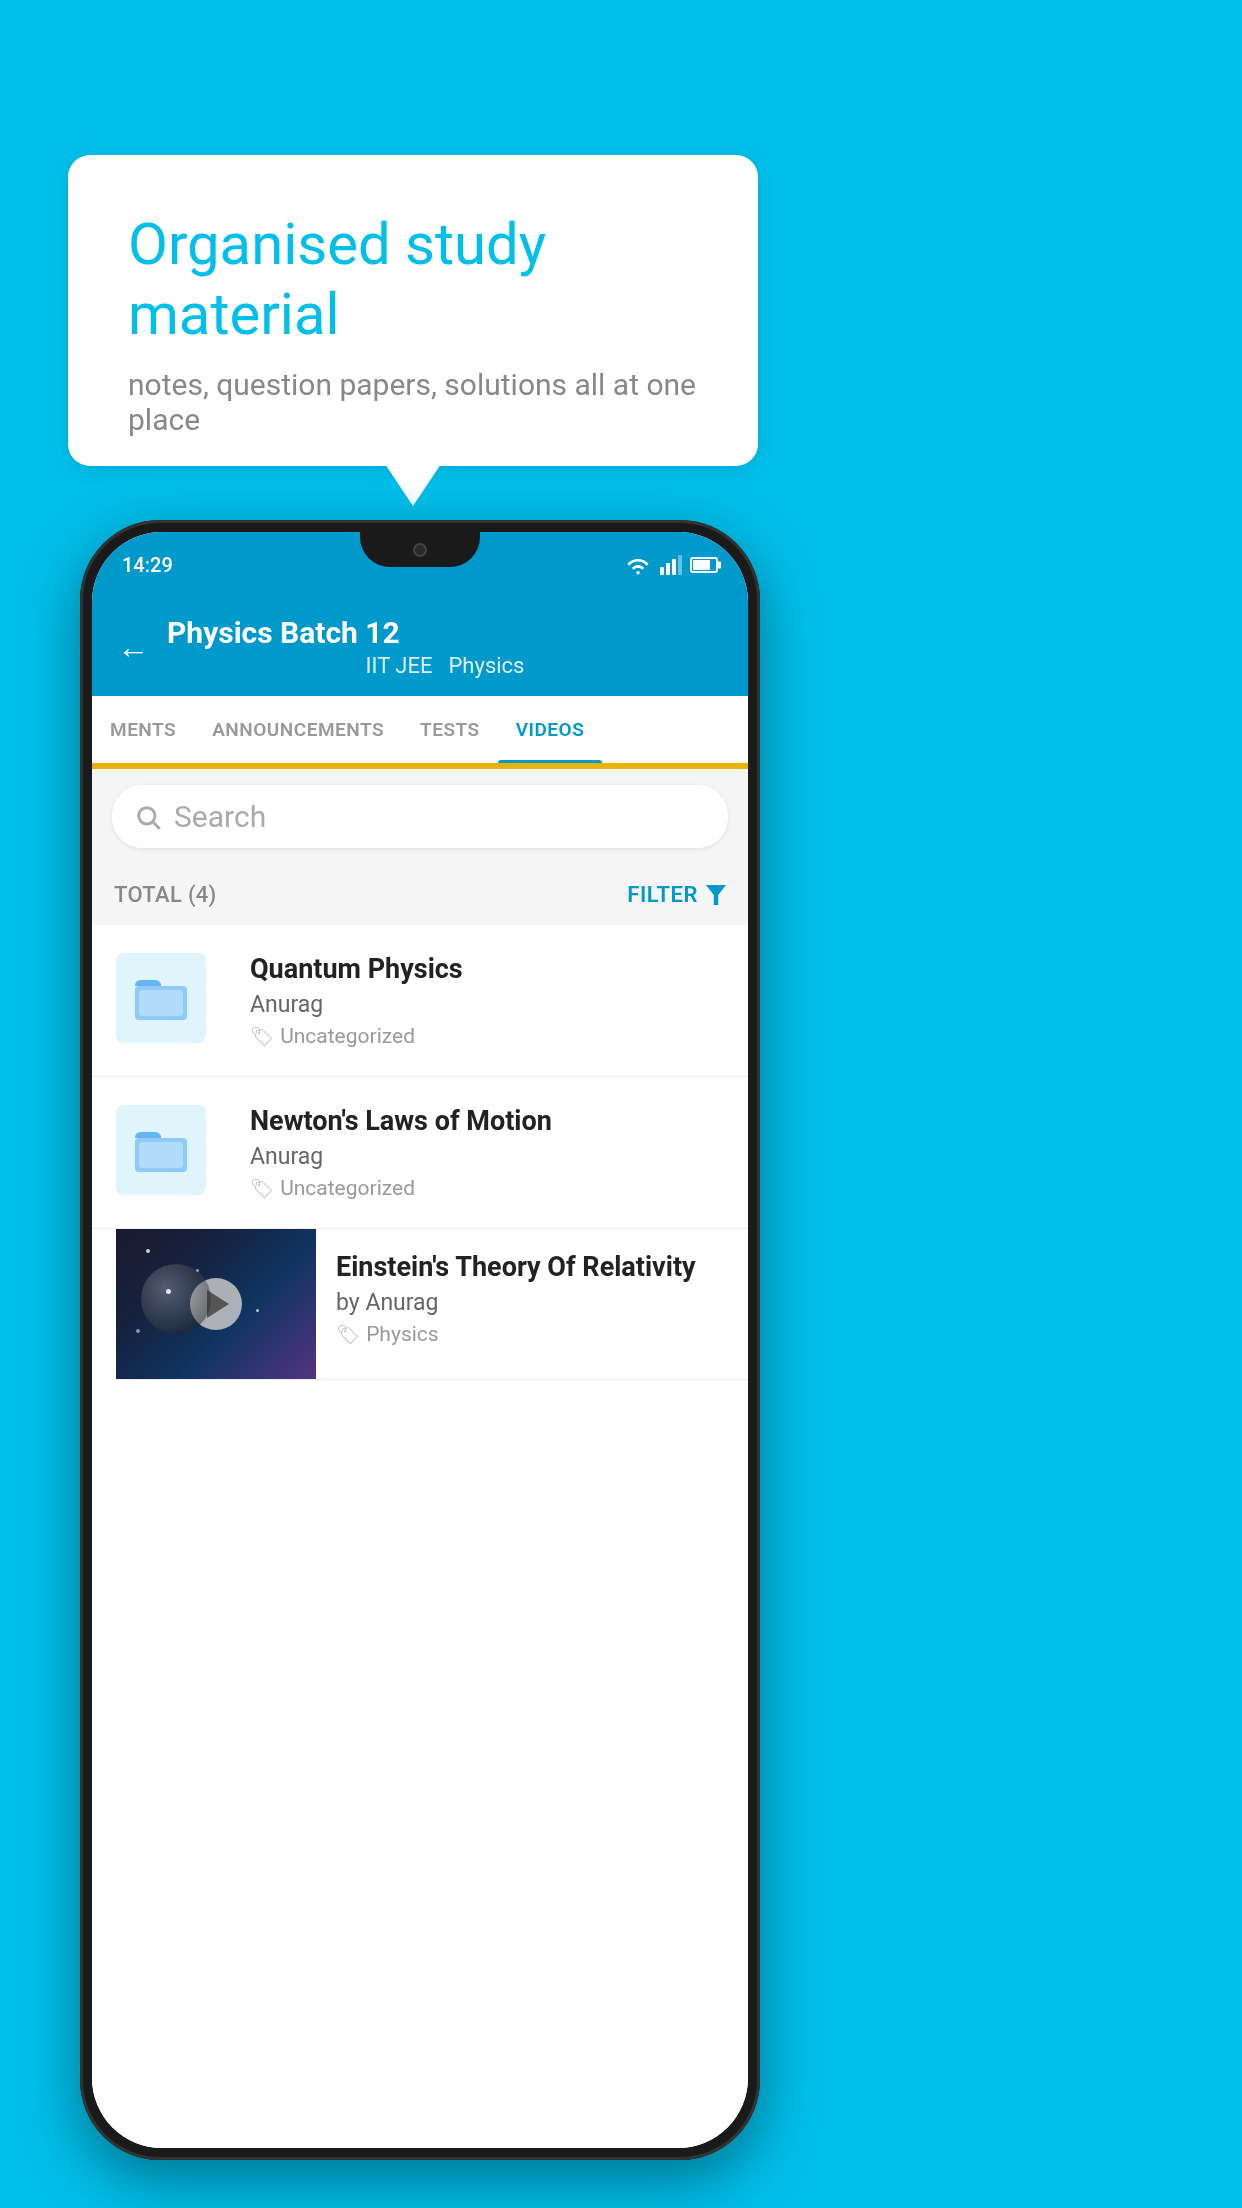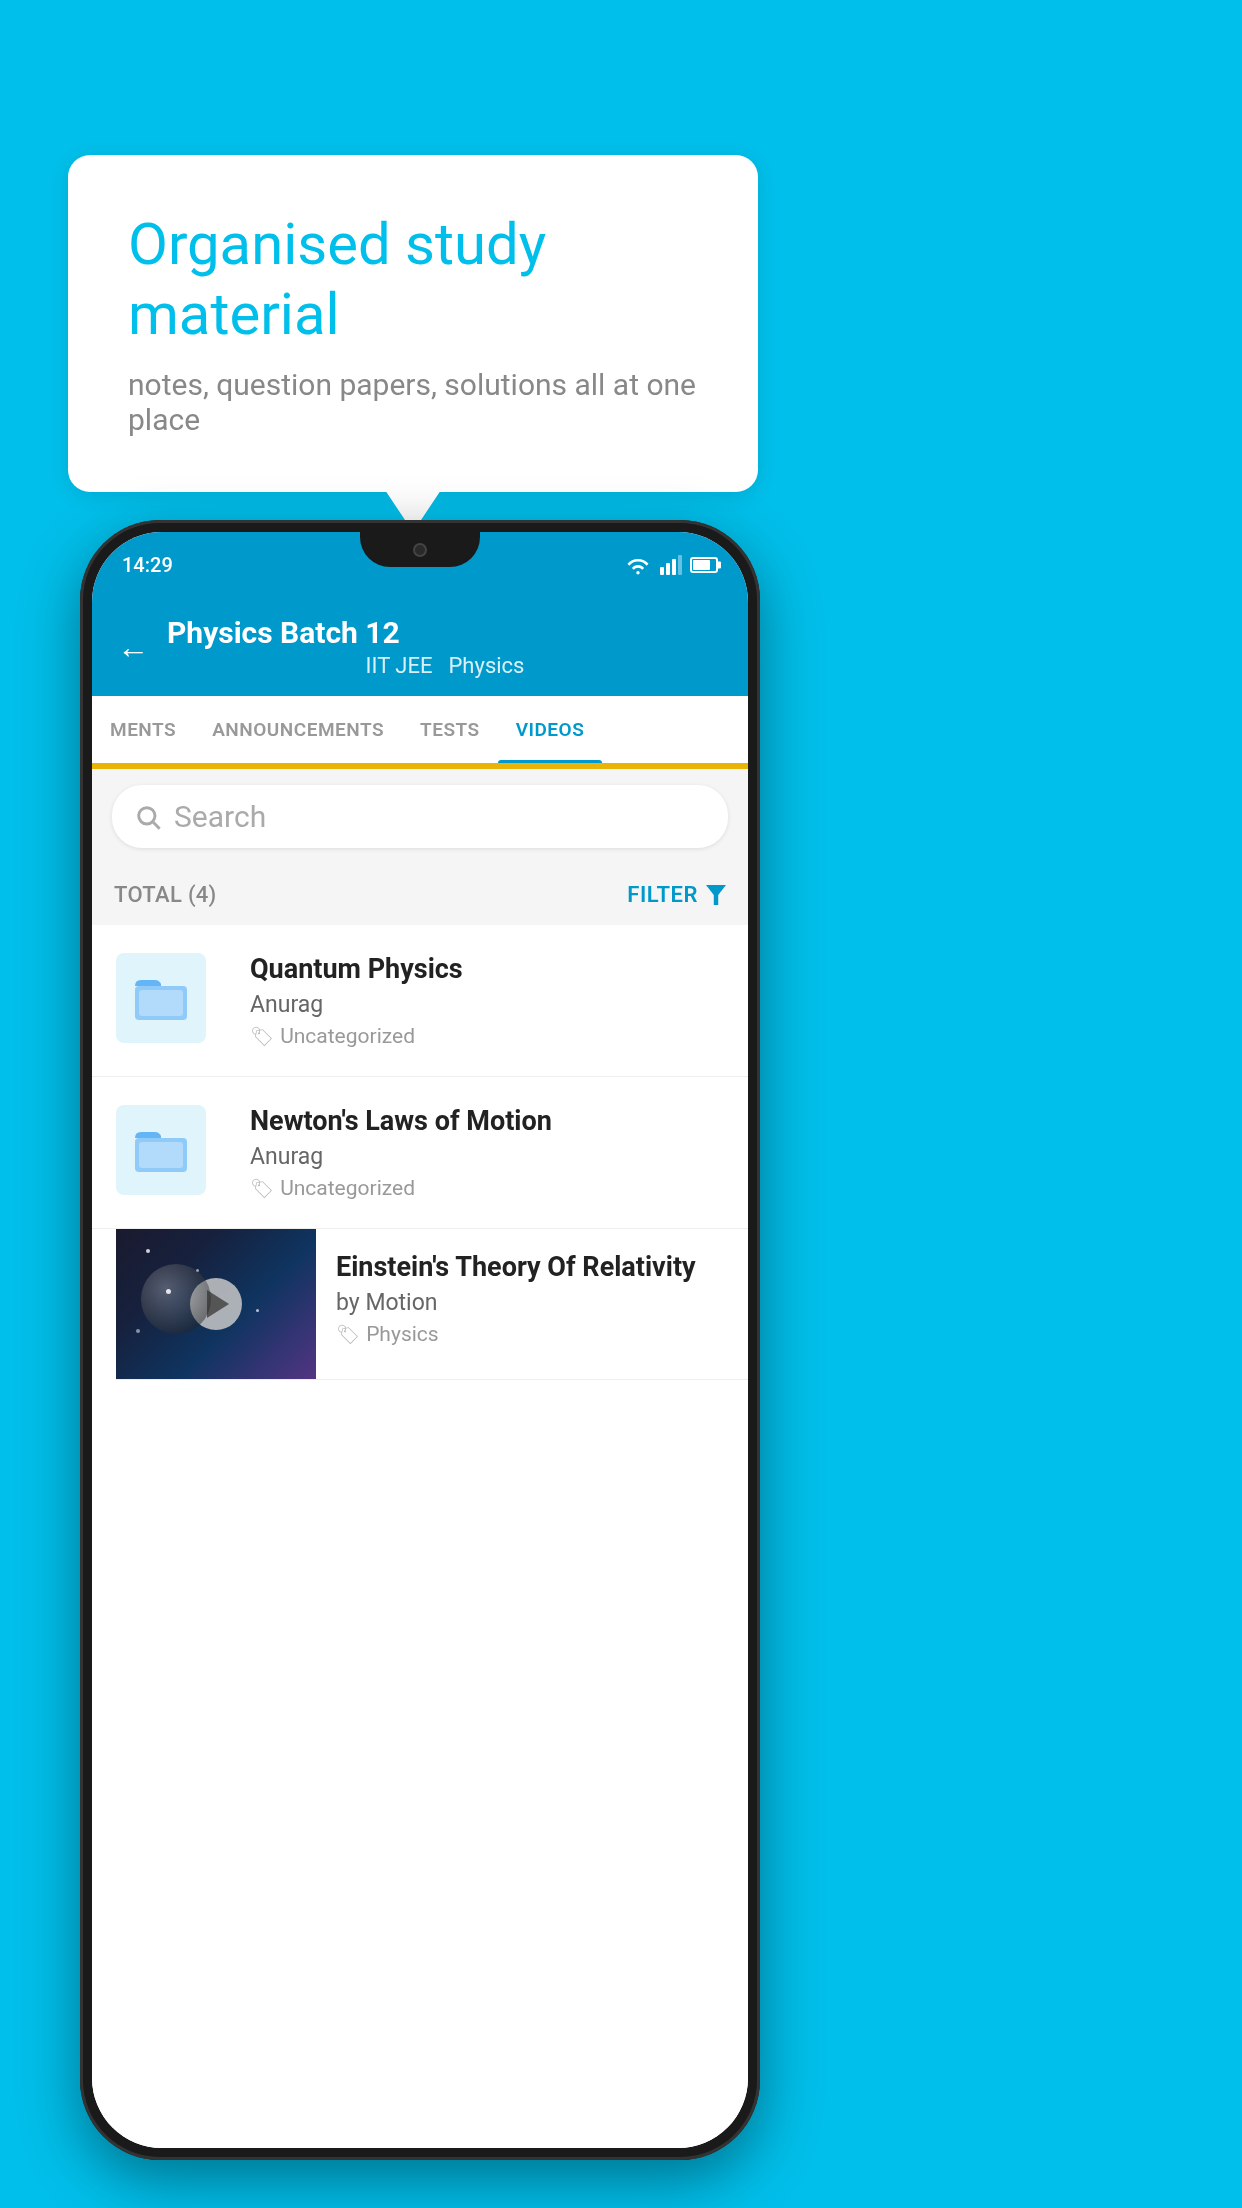--- a/index.html
+++ b/index.html
@@ -18,21 +18,21 @@
     .speech-bubble-wrapper {
       position: absolute;
       top: 155px;
       left: 68px;
       width: 690px;
     }
 
     .speech-bubble {
       background: white;
       border-radius: 22px;
-      padding: 55px 60px 55px 60px;
+      padding: 55px 60px 29px 60px;
       position: relative;
       box-shadow: 0 4px 20px rgba(0,0,0,0.1);
     }
 
     .speech-bubble::after {
       content: '';
       position: absolute;
       bottom: -40px;
       left: 50%;
       transform: translateX(-50%);
@@ -594,21 +594,21 @@
               <div class="sparkle" style="width:4px;height:4px;top:100px;left:20px;opacity:0.5;"></div>
 
               <div style="position:absolute;width:70px;height:70px;border-radius:50%;background:radial-gradient(circle at 35% 35%, #ffffff44, #00000088);left:25px;top:35px;"></div>
 
               <div class="play-btn">
                 <div class="play-triangle"></div>
               </div>
             </div>
             <div class="einstein-info">
               <div class="einstein-title">Einstein's Theory Of Relativity</div>
-              <div class="einstein-author">by Motion</div>
+              <div class="einstein-author">by Anurag</div>
               <div class="einstein-tag">
                 <span class="tag-icon">🏷</span>
                 <span>Physics</span>
               </div>
             </div>
           </div>
 
         </div>
       </div>
     </div>

